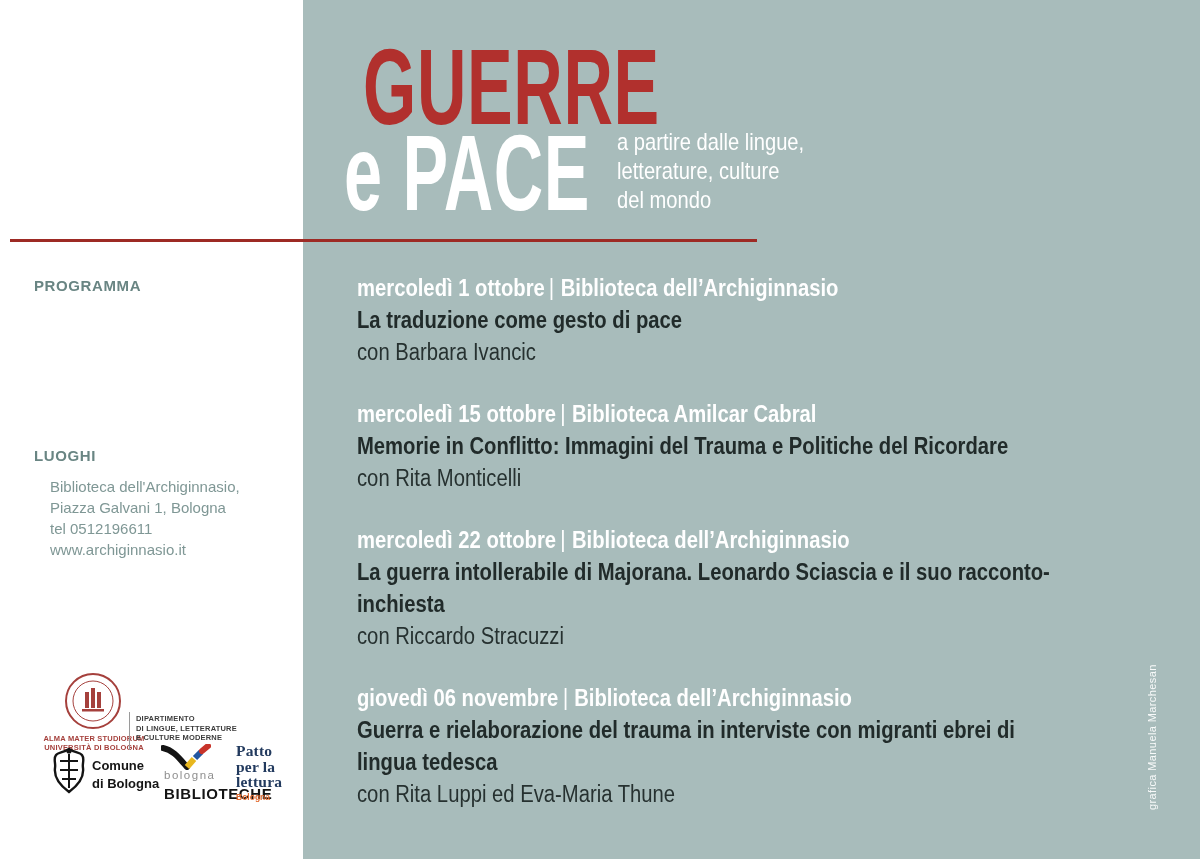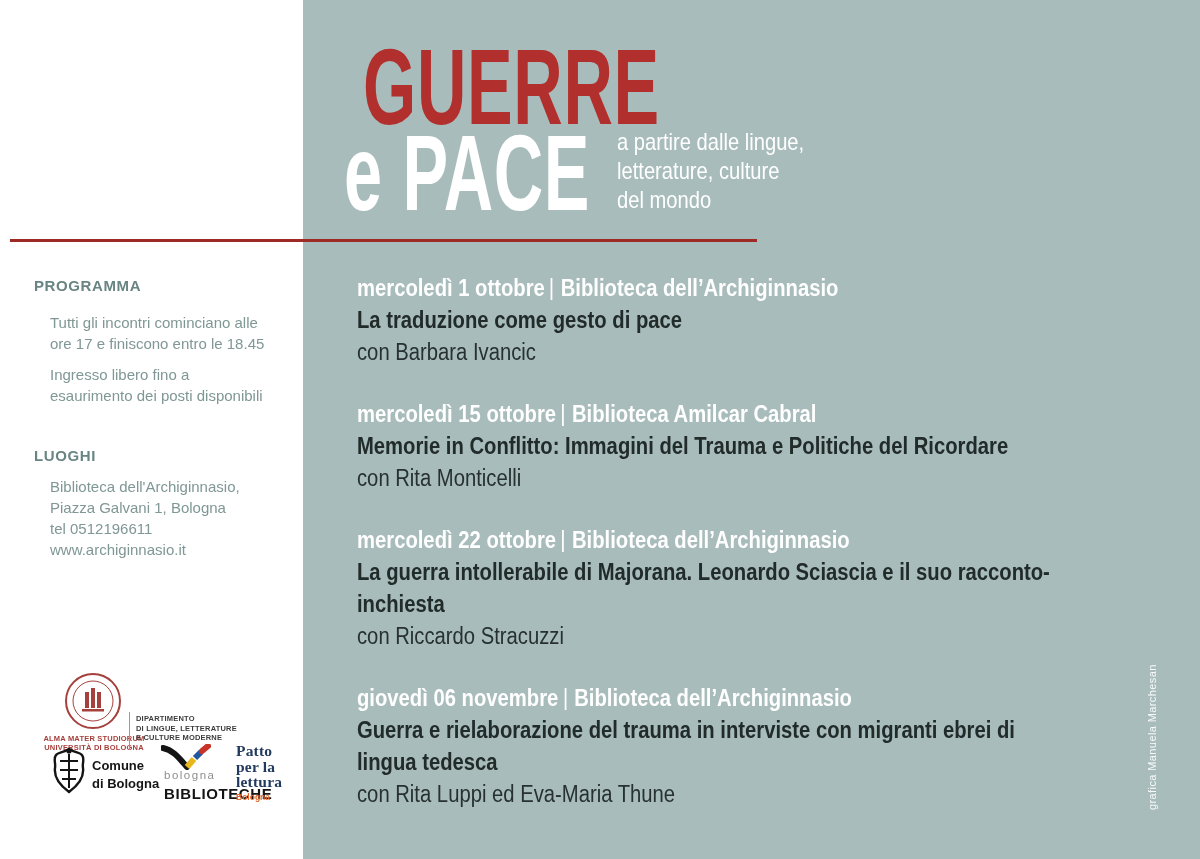--- a/index.html
+++ b/index.html
@@ -116,24 +116,20 @@
 
   <div class="title-line title-line1">GUERRE</div>
   <div class="title-line title-line2"><span>e</span><span> PACE</span></div>
   <div class="title-sub">a partire dalle lingue,
 letterature, culture
 del mondo</div>
 
   <div class="red-rule"></div>
 
   <h3 class="side-heading" style="top:277px">PROGRAMMA</h3>
-  <p class="side-text preline" style="top:312px">Tutti gli incontri cominciano alle
-ore 17 e finiscono entro le 18.45</p>
-  <p class="side-text preline" style="top:364px">Ingresso libero fino a
-esaurimento dei posti disponibili</p>
   <h3 class="side-heading" style="top:447px">LUOGHI</h3>
   <p class="side-text preline" style="top:476px">Biblioteca dell'Archiginnasio,
 Piazza Galvani 1, Bologna
 tel 0512196611
 www.archiginnasio.it</p>
 
   <div class="events">
 
     <div class="event">
       <div class="event-head"><span>mercoledì 1 ottobre</span><span class="event-sep"></span><span>Biblioteca dell’Archiginnasio</span></div>

